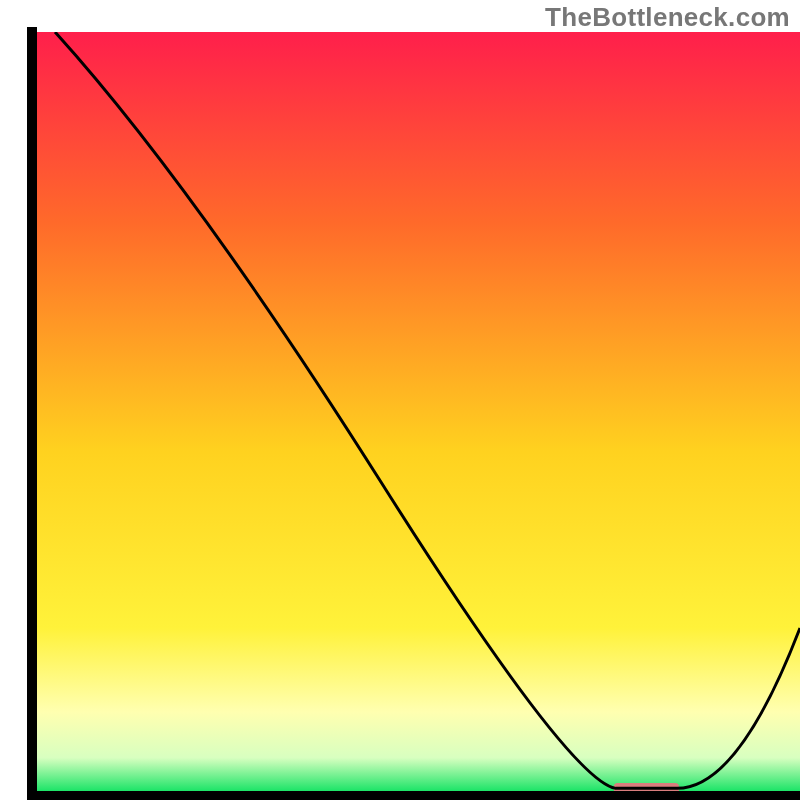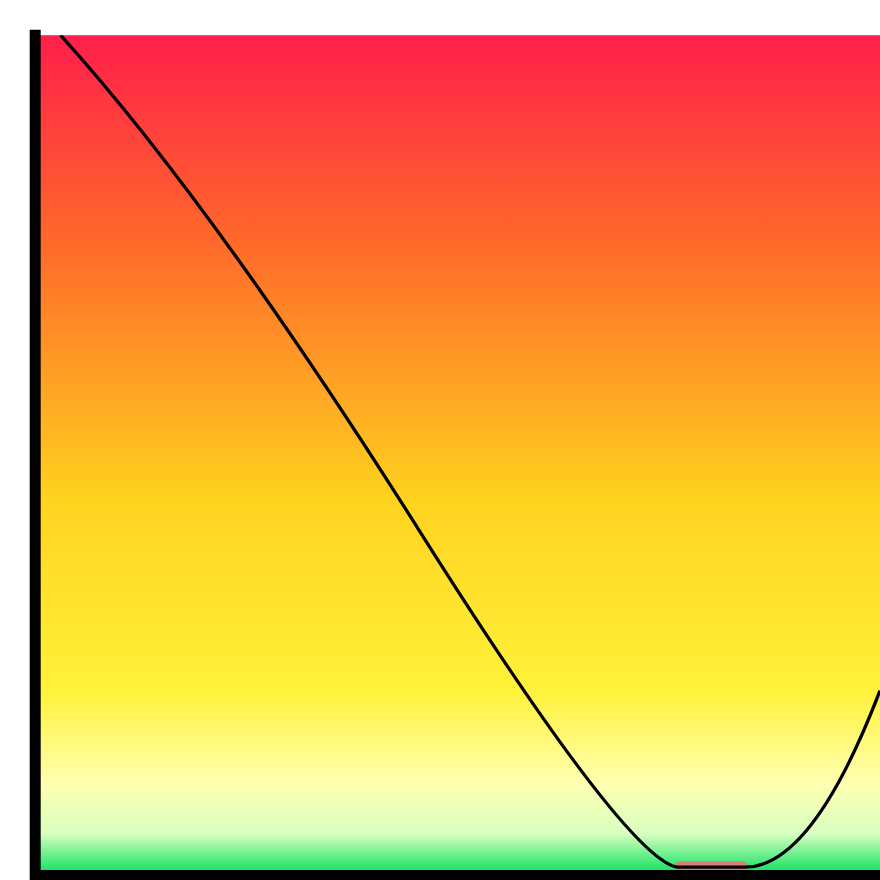--- a/index.html
+++ b/index.html
@@ -24,20 +24,21 @@
     font-weight: 700;
     color: #777777;
     letter-spacing: 0.3px;
   }
   svg { display: block; }
 </style>
 </head>
 <body>
 
 <div class="wrap">
+  <div class="watermark">TheBottleneck.com</div>
 
   <svg id="chart" width="800" height="800" viewBox="0 0 800 800">
     <defs>
       <linearGradient id="bg-grad" x1="0" y1="0" x2="0" y2="1">
           <stop offset="0%" stop-color="#ff1f4b"></stop>
           <stop offset="25%" stop-color="#ff6a2a"></stop>
           <stop offset="55%" stop-color="#ffd21f"></stop>
           <stop offset="78%" stop-color="#fff23a"></stop>
           <stop offset="89%" stop-color="#ffffb0"></stop>
           <stop offset="95%" stop-color="#d8ffc0"></stop>

